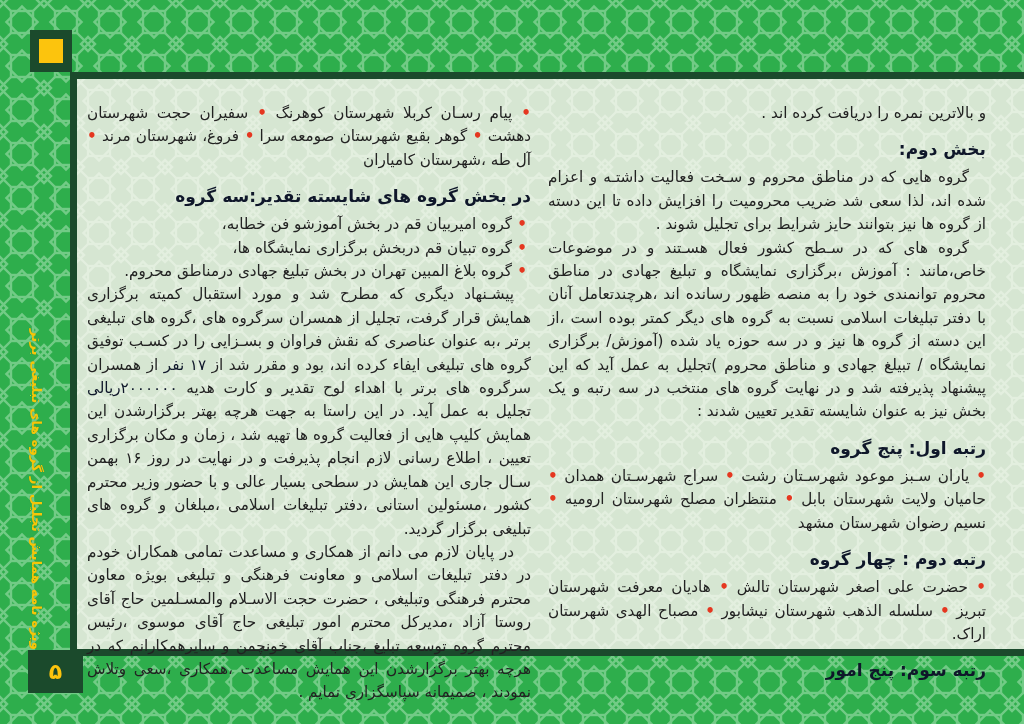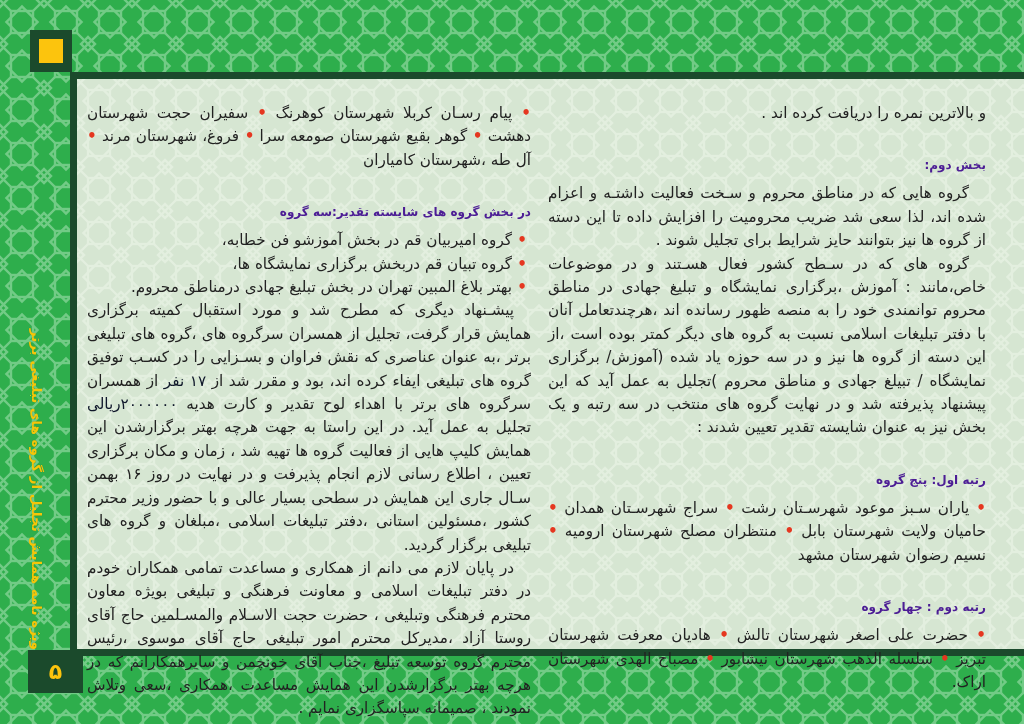--- a/index.html
+++ b/index.html
@@ -23,22 +23,22 @@
     direction:rtl;
     display:flex;gap:17px;
     color:#222;
   }
   .col{font-size:15.2px;line-height:23.4px;text-align:justify;}
   .col-right{flex:0 0 438px;}
   .col-left{flex:1;min-width:0;}
   .col p{margin:0;}
   .para.indent{text-indent:17px;}
   .heading{
-    margin:28px 0 5px;
-    font-size:12px;font-weight:bold;color:#4c1d95;
+    margin:12px 0 5px;
+    font-size:17px;font-weight:bold;color:#0f172a;
     text-align:right;line-height:24px;
   }
   .col > :first-child{margin-top:8px;}
   .bullet{color:#e53720;font-weight:bold;}
   .red-text{color:#0f172a;}
   .bullet-line{padding-right:4px;}
   
   .corner-ornament{
     position:absolute;left:30px;top:30px;width:42px;height:42px;
     background:#1b4a2c;display:flex;align-items:center;justify-content:center;
@@ -103,21 +103,21 @@
         <p class="para"><span class="bullet">• </span><span>یاران سـبز موعود شهرسـتان رشت </span><span class="bullet">• </span><span>سراج شهرسـتان همدان </span><span class="bullet">• </span><span>حامیان ولایت شهرستان بابل </span><span class="bullet">• </span><span>منتظران مصلح شهرستان ارومیه </span><span class="bullet">• </span><span>نسیم رضوان شهرستان مشهد </span></p>
         <h3 class="heading">رتبه دوم : چهار گروه</h3>
         <p class="para"><span class="bullet">• </span><span>حضرت علی اصغر شهرستان تالش </span><span class="bullet">• </span><span>هادیان معرفت شهرستان تبریز </span><span class="bullet">• </span><span>سلسله الذهب شهرستان نیشابور </span><span class="bullet">• </span><span>مصباح الهدی شهرستان اراک. </span></p>
         <h3 class="heading">رتبه سوم: پنج امور</h3>
       </div>
     <div class="col col-left" id="col-left">
         <p class="para"><span class="bullet">• </span><span>پیام رسـان کربلا شهرستان کوهرنگ </span><span class="bullet">• </span><span>سفیران حجت شهرستان دهشت </span><span class="bullet">• </span><span>گوهر بقیع شهرستان صومعه سرا </span><span class="bullet">• </span><span>فروغ، شهرستان مرند </span><span class="bullet">• </span><span>آل طه ،شهرستان کامیاران </span></p>
         <h3 class="heading">در بخش گروه های شایسته تقدیر:سه گروه</h3>
         <p class="para bullet-line"><span class="bullet">• </span><span>گروه امیربیان قم در بخش آموزشو فن خطابه،</span></p>
         <p class="para bullet-line"><span class="bullet">• </span><span>گروه تبیان قم دربخش برگزاری نمایشگاه ها،</span></p>
-        <p class="para bullet-line"><span class="bullet">• </span><span>بهتر بلاغ المبین تهران در بخش تبلیغ جهادی درمناطق محروم.</span></p>
+        <p class="para bullet-line"><span class="bullet">• </span><span>گروه بلاغ المبین تهران در بخش تبلیغ جهادی درمناطق محروم.</span></p>
         <p class="para indent"><span>پیشـنهاد دیگری که مطرح شد و مورد استقبال کمیته برگزاری همایش قرار گرفت، تجلیل از همسران سرگروه های ،گروه های تبلیغی برتر ،به عنوان عناصری که نقش فراوان و بسـزایی را در کسـب توفیق گروه های تبلیغی ایفاء کرده اند، بود و مقرر شد از </span><span class="red-text">۱۷ نفر</span><span> از همسران سرگروه های برتر با اهداء لوح تقدیر و کارت هدیه </span><span class="red-text">۲۰۰۰۰۰۰ریالی</span><span> تجلیل به عمل آید. در این راستا به جهت هرچه بهتر برگزارشدن این همایش کلیپ هایی از فعالیت گروه ها تهیه شد ، زمان و مکان برگزاری تعیین ، اطلاع رسانی لازم انجام پذیرفت و در نهایت در روز ۱۶ بهمن سـال جاری این همایش در سطحی بسیار عالی و با حضور وزیر محترم کشور ،مسئولین استانی ،دفتر تبلیغات اسلامی ،مبلغان و گروه های تبلیغی برگزار گردید.</span></p>
         <p class="para indent">در پایان لازم می دانم از همکاری و مساعدت تمامی همکاران خودم در دفتر تبلیغات اسلامی و معاونت فرهنگی و تبلیغی بویژه معاون محترم فرهنگی وتبلیغی ، حضرت حجت الاسـلام والمسـلمین حاج آقای روستا آزاد ،مدیرکل محترم امور تبلیغی حاج آقای موسوی ،رئیس محترم گروه توسعه تبلیغ ،جناب آقای خونچمن و سایرهمکارانم که در هرچه بهتر برگزارشدن این همایش مساعدت ،همکاری ،سعی وتلاش نمودند ، صمیمانه سپاسگزاری نمایم .</p>
       </div>
   </div>
 </div>
 
 <div class="corner-ornament">
   <div class="corner-ornament-inner"></div>
 </div>
 

